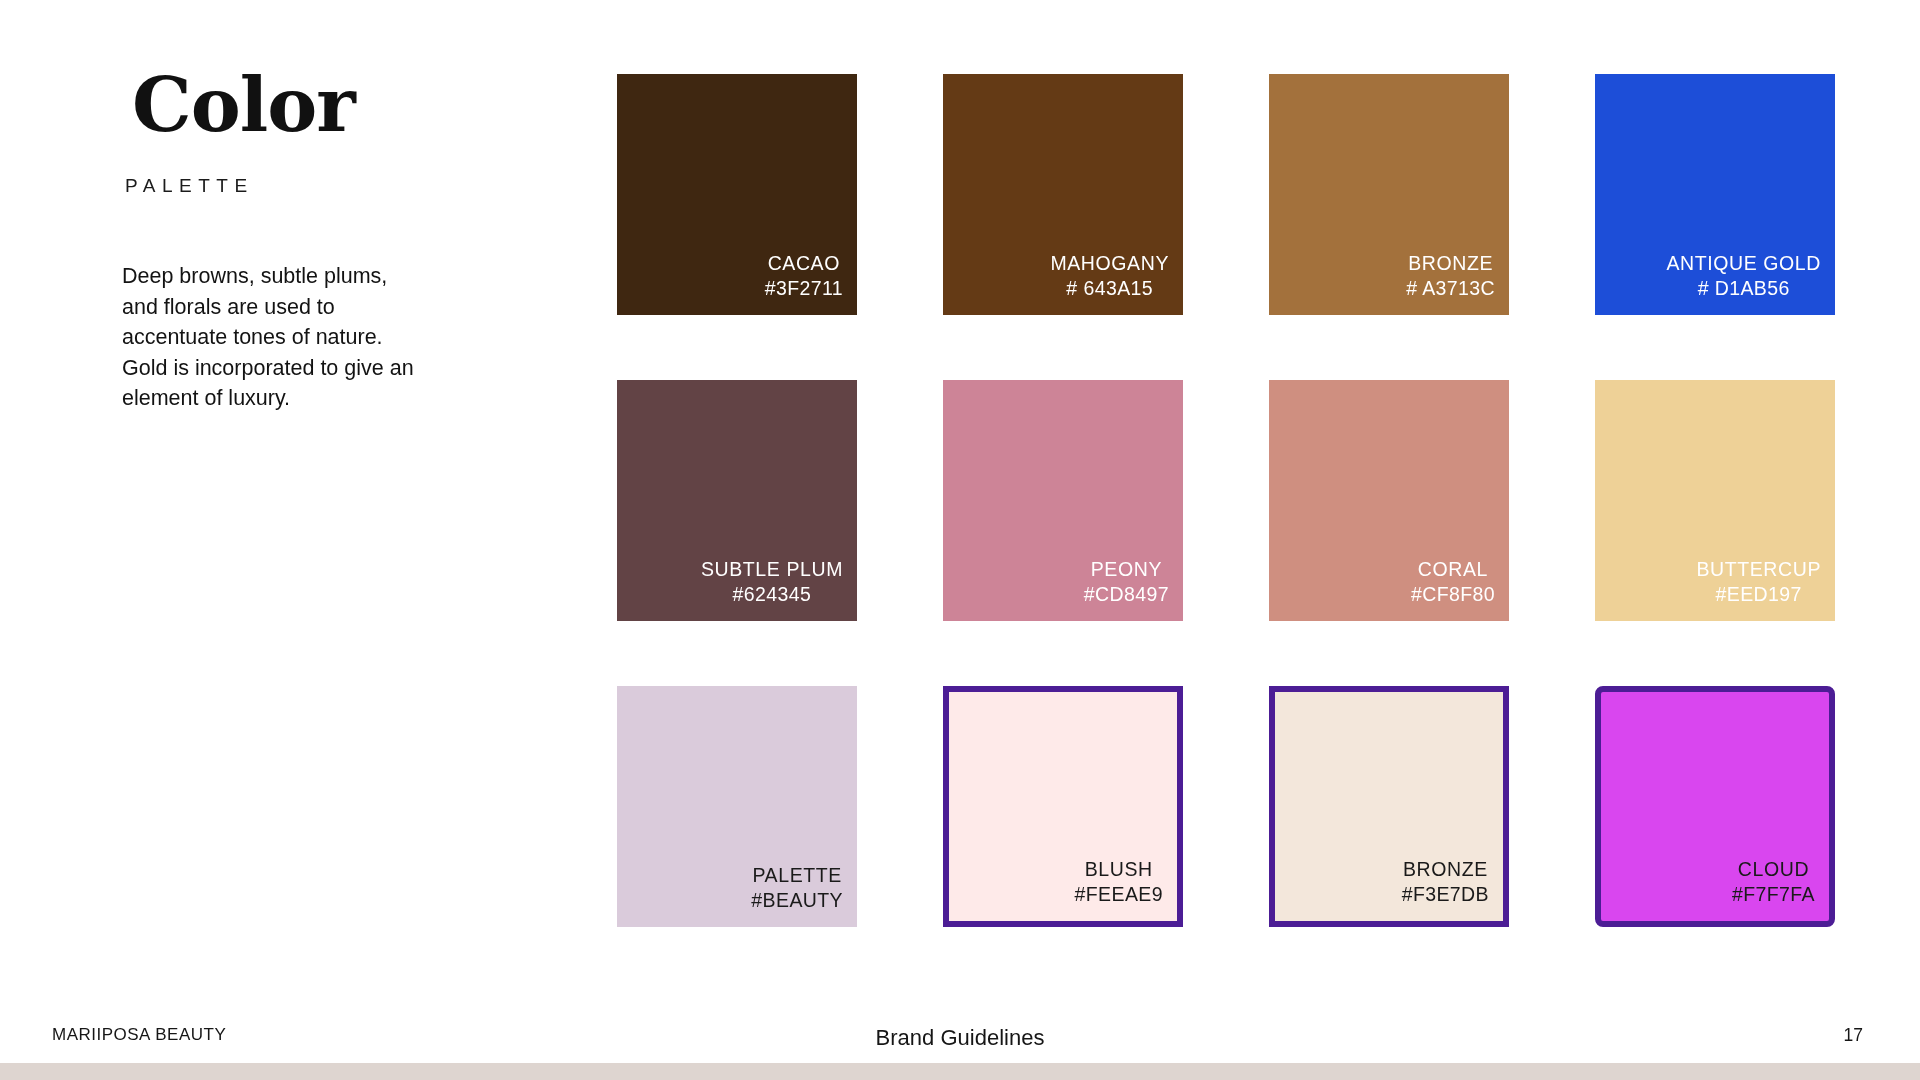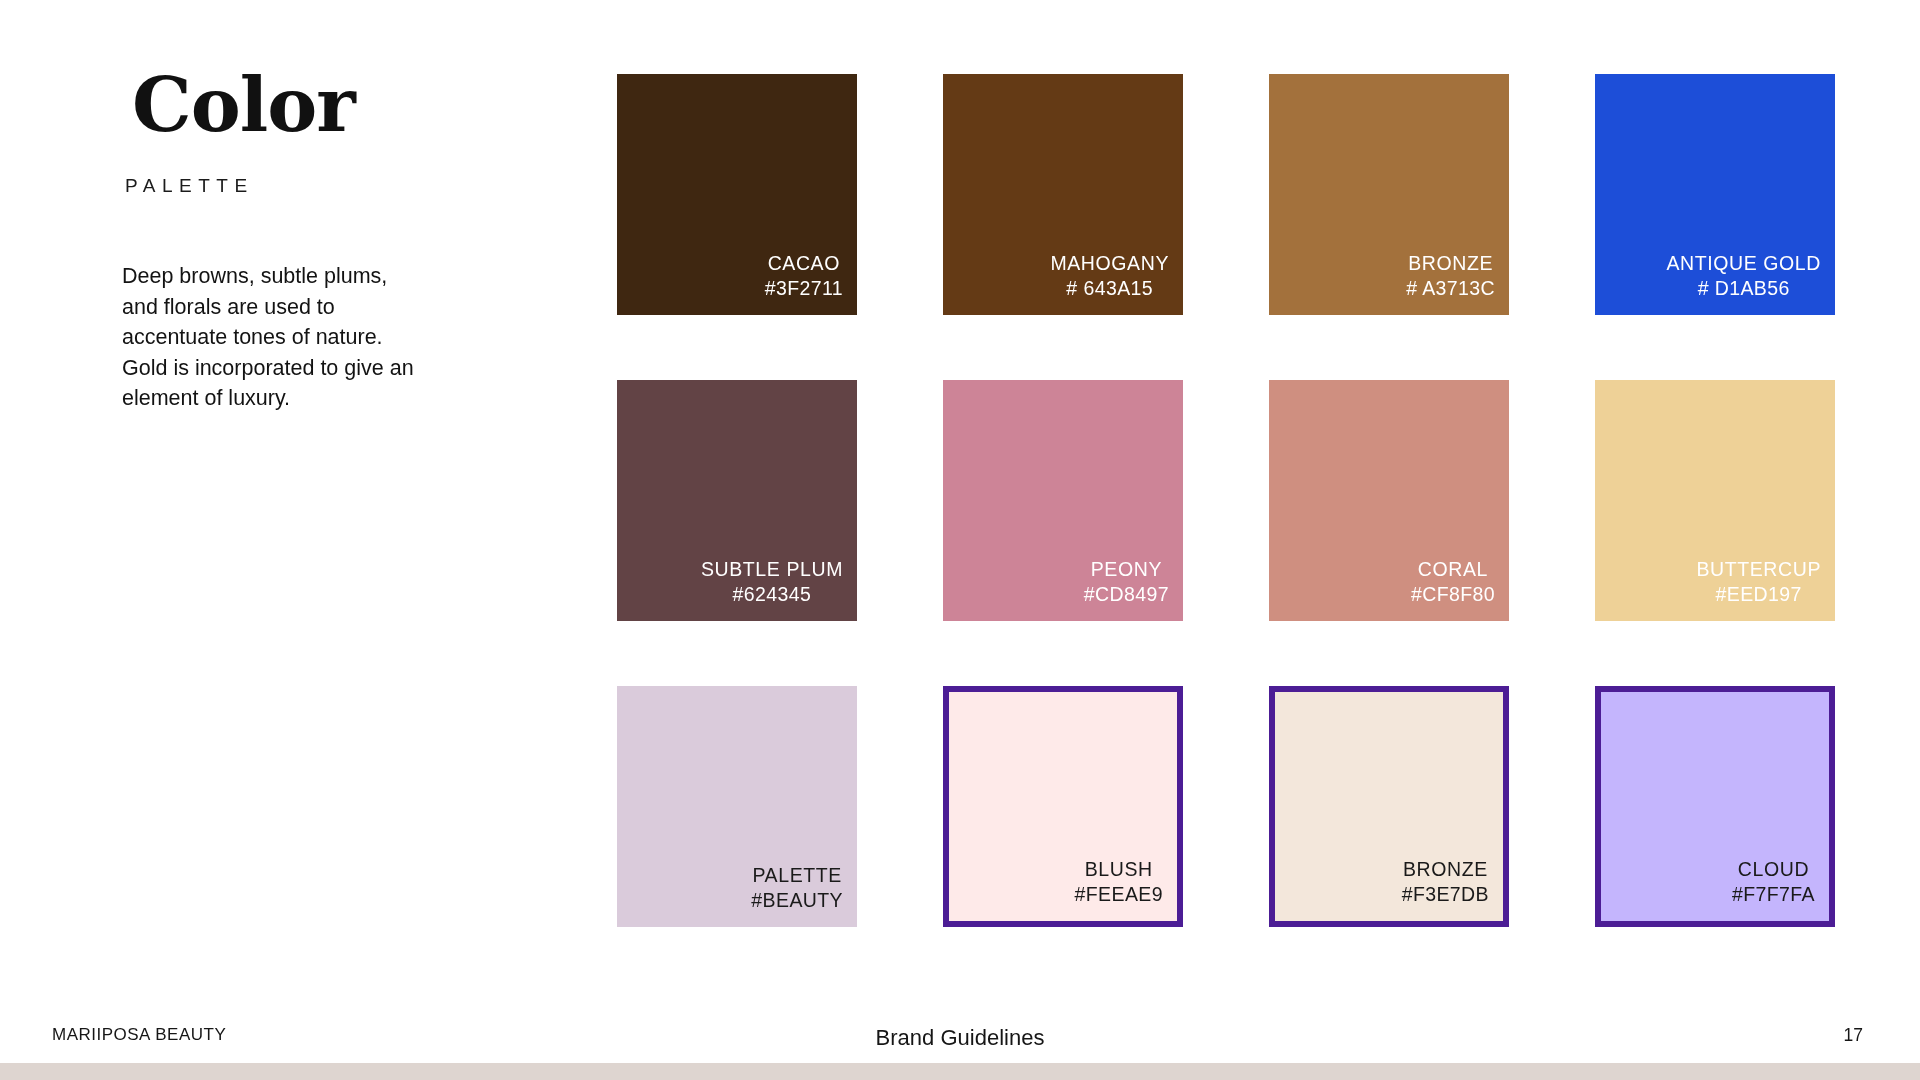--- a/index.html
+++ b/index.html
@@ -223,21 +223,21 @@
           <span class="swatch-name">BLUSH</span>
           <span class="swatch-hex">#FEEAE9</span>
         </div>
       </div>
       <div class="swatch bordered" style="background: rgb(243, 231, 219);">
         <div class="swatch-labels label-dark">
           <span class="swatch-name">BRONZE</span>
           <span class="swatch-hex">#F3E7DB</span>
         </div>
       </div>
-      <div class="swatch bordered" style="background: #c4b5fd;">
+      <div class="swatch bordered" style="background: #d946ef; border-radius: 8px;">
         <div class="swatch-labels label-dark">
           <span class="swatch-name">CLOUD</span>
           <span class="swatch-hex">#F7F7FA</span>
         </div>
       </div>
     </div>
 
   <div class="footer">
     <div class="footer-left">MARIIPOSA BEAUTY</div>
     <div class="footer-center">Brand Guidelines</div>

